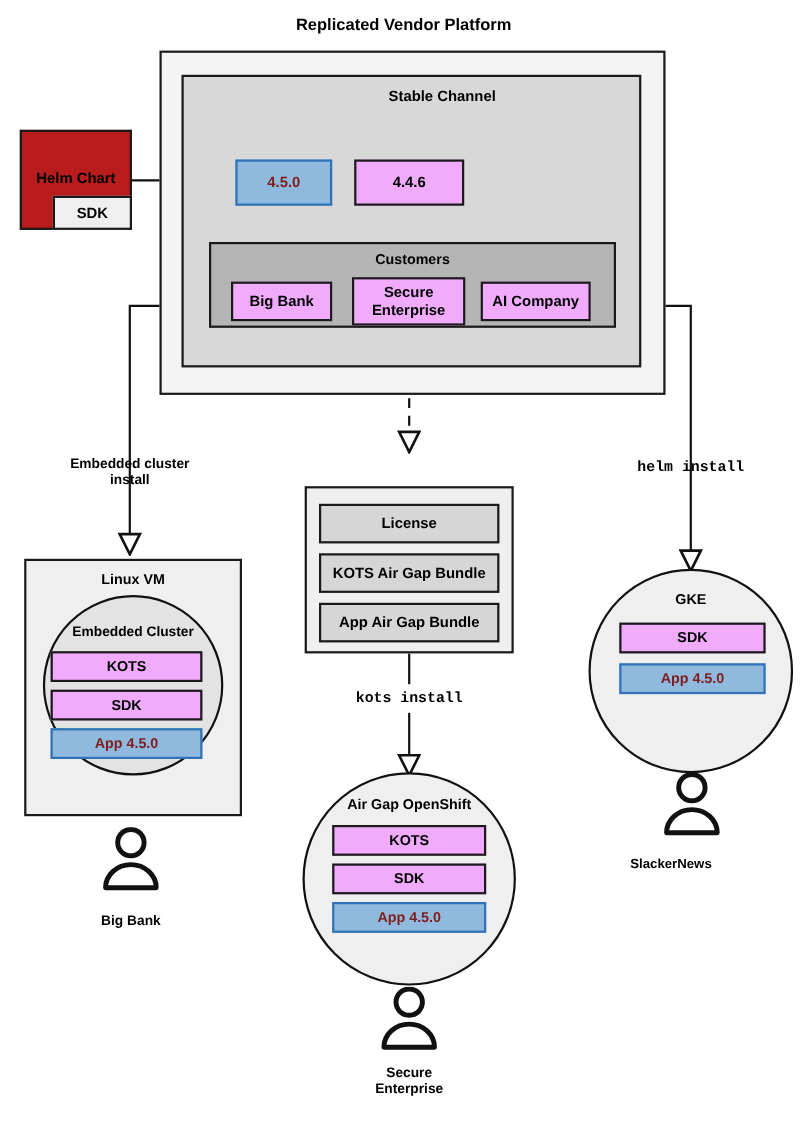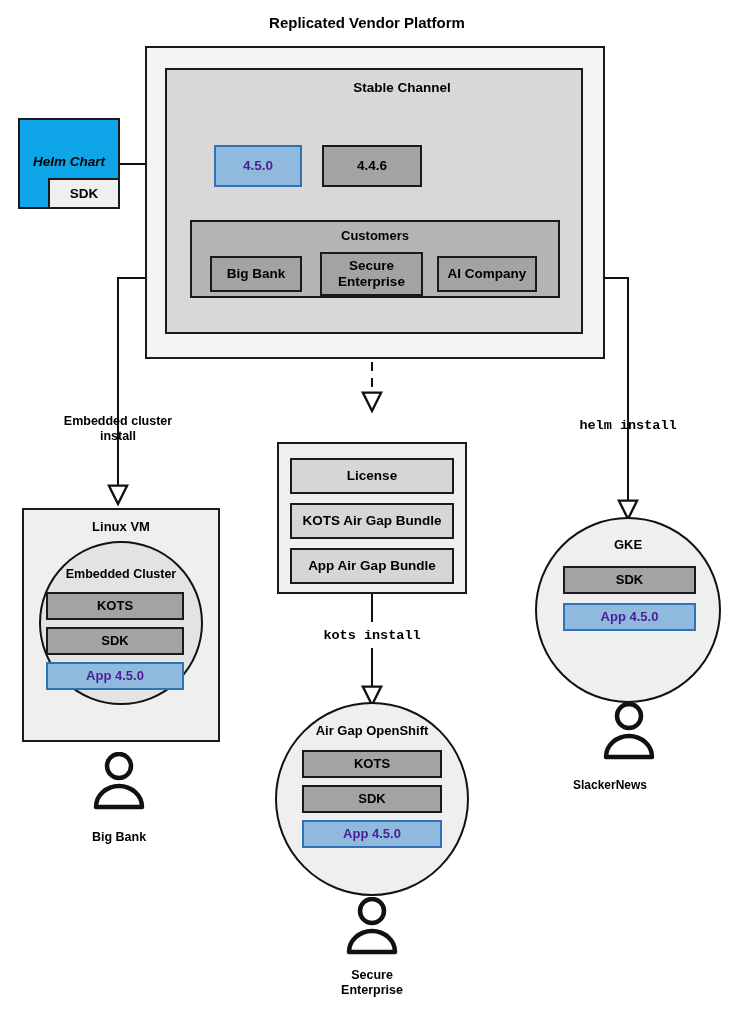--- a/index.html
+++ b/index.html
@@ -10,25 +10,25 @@
   .lbl{position:absolute;font-weight:bold;text-align:center;line-height:1.18;}
 
   
   .box{position:absolute;box-sizing:border-box;border:2px solid #1a1a1a;
        display:flex;align-items:center;justify-content:center;
        font-weight:bold;text-align:center;line-height:1.15;}
 
   .f-outer{background:#f4f4f4;}
   .f-channel{background:#d8d8d8;}
   .f-inner{background:#b5b5b5;}
-  .white{background:#a3a3a3;}
-  .grey{background:#0ea5e9;font-style:italic;}
+  .white{background:#f0abfc;}
+  .grey{background:#b91c1c;}
   .lightgrey{background:#efefef;}
   .midgrey{background:#d6d6d6;}
-  .blue{background:#8fbadd;border-color:#2f72b5;color:#4c1d95;}
+  .blue{background:#8fbadd;border-color:#2f72b5;color:#7f1d1d;}
   .mono{font-family:"Liberation Mono", monospace;font-weight:bold;}
 
   .section-title{position:absolute;width:100%;text-align:center;font-weight:bold;}
 
   .circle{position:absolute;box-sizing:border-box;border:2.5px solid #111;
           border-radius:50%;background:#e3e3e3;}
   .circle-light{background:#efefef;}
 
   svg.wires{position:absolute;left:0;top:0;width:734px;height:1026px;
             pointer-events:none;}

